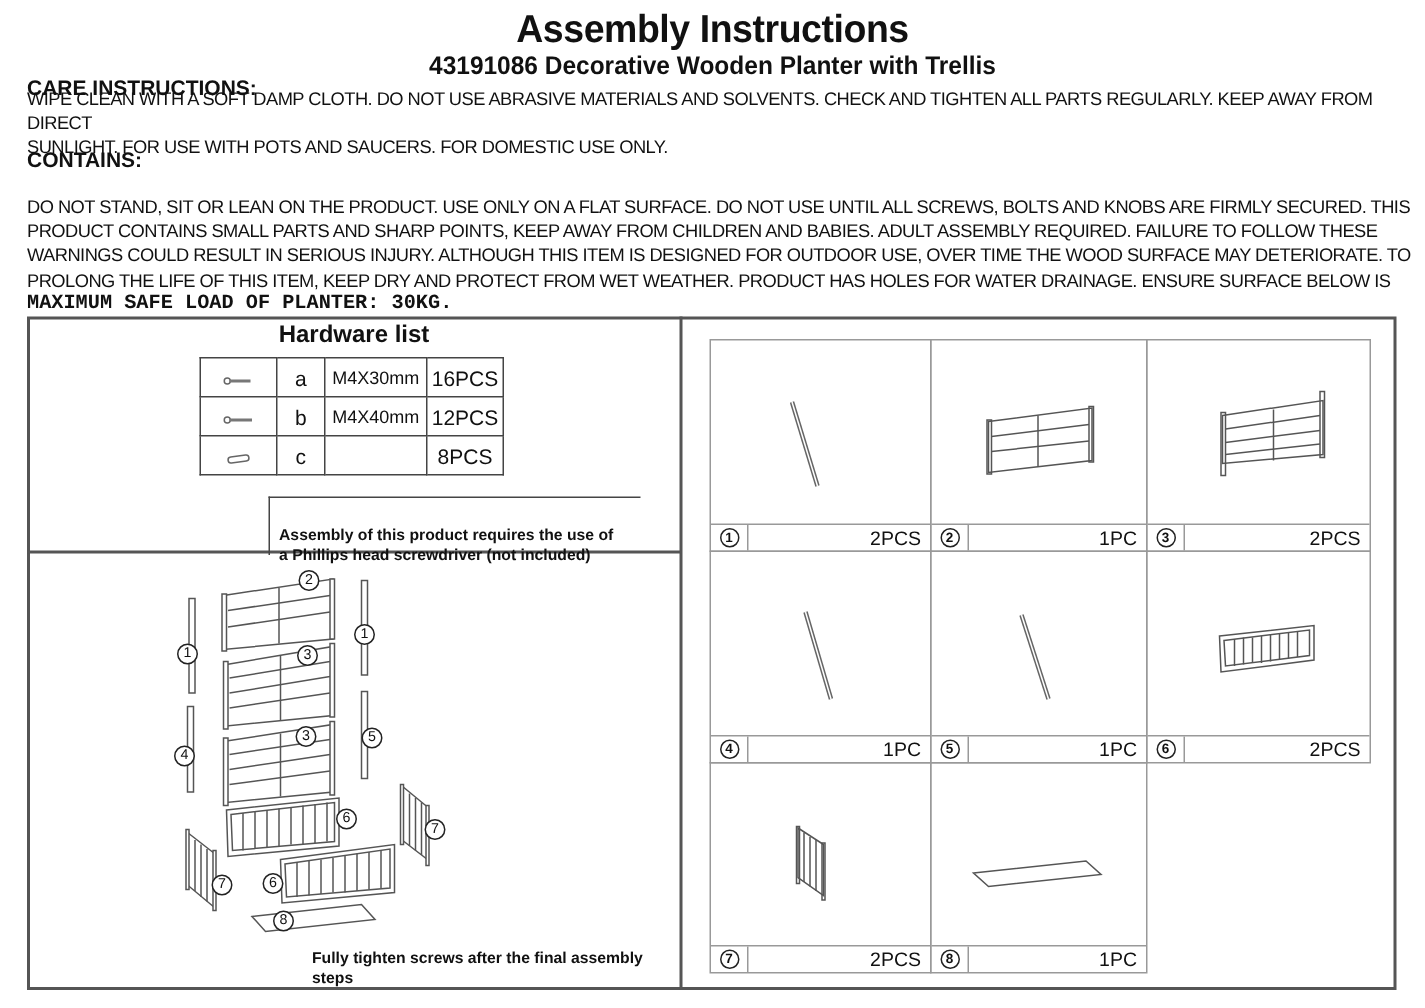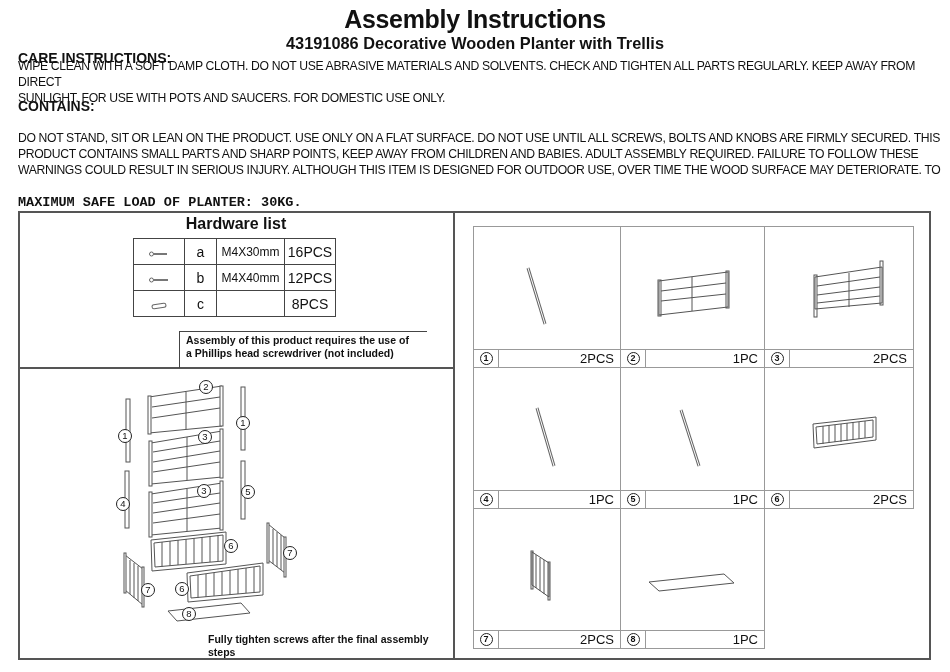--- a/index.html
+++ b/index.html
@@ -12,21 +12,21 @@
   .frame { left:18px; top:211px; width:913px; height:449px; border:2px solid #555; box-sizing:border-box; }
   .vdiv { left:453px; top:211px; width:2px; height:449px; background:#555; }
   .hdiv { left:18px; top:367px; width:436px; height:2px; background:#555; }
   .hw-title { left:18px; width:436px; top:215px; text-align:center; font-size:16px; font-weight:bold; }
   table.hw { position:absolute; left:133px; top:238px; border-collapse:collapse; }
   table.hw td { border:1px solid #444; height:25px; text-align:center; font-size:14px; padding:0; }
   table.hw td.icon { width:50px; }
   table.hw td.letter { width:31px; }
   table.hw td.size { width:67px; font-size:12px; }
   table.hw td.qty { width:50px; }
-  .note-box { left:179px; top:331px; width:248px; height:37px; border:1.5px solid #444; border-right:none; border-bottom:none; box-sizing:border-box; padding:2px 6px; font-size:10.5px; font-weight:bold; line-height:13px; }
+  .note-box { left:179px; top:331px; width:248px; height:37px; border:1.5px solid #444; border-right:none; border-bottom:none; box-sizing:border-box; padding:19px 6px; font-size:10.5px; font-weight:bold; line-height:13px; }
   .bottom-note { left:208px; top:633px; width:245px; font-size:10.5px; font-weight:bold; line-height:13px; }
   .grid { left:473px; top:226px; width:441px; height:423px; }
   .cell { position:absolute; border:1px solid #999; box-sizing:border-box; }
   .label-row { position:absolute; left:0; right:0; bottom:0; height:17px; border-top:1px solid #999; display:flex; font-size:13px; }
   .label-num { width:24px; border-right:1px solid #999; display:flex; align-items:center; justify-content:center; }
   .label-qty { flex:1; text-align:right; padding-right:6px; line-height:17px; }
   .circ { display:inline-block; width:11px; height:11px; border:1px solid #222; border-radius:50%; font-size:9px; line-height:11px; text-align:center; font-weight:bold; }
   .callout { position:absolute; width:12px; height:12px; border:1px solid #222; border-radius:50%; font-size:9.5px; line-height:12px; text-align:center; background:#fff; }
   svg { position:absolute; overflow:visible; }
 </style>
@@ -40,20 +40,21 @@
 <div class="abs para" style="top:58px;">
   <div>WIPE CLEAN WITH A SOFT DAMP CLOTH.  DO NOT USE ABRASIVE MATERIALS AND SOLVENTS. CHECK AND TIGHTEN ALL PARTS REGULARLY. KEEP AWAY FROM DIRECT</div>
   <div>SUNLIGHT. FOR USE WITH POTS AND SAUCERS. FOR DOMESTIC USE ONLY.</div>
 </div>
 
 <div class="abs section-head" style="top:98px;">CONTAINS:</div>
 <div class="abs para" style="top:130px;">
   <div>DO NOT STAND, SIT OR LEAN ON THE PRODUCT. USE ONLY ON A FLAT SURFACE. DO NOT USE UNTIL ALL SCREWS, BOLTS AND KNOBS ARE FIRMLY SECURED.  THIS</div>
   <div>PRODUCT CONTAINS SMALL PARTS AND SHARP POINTS, KEEP AWAY FROM CHILDREN AND BABIES. ADULT ASSEMBLY REQUIRED. FAILURE TO FOLLOW THESE</div>
   <div>WARNINGS COULD RESULT IN SERIOUS INJURY. ALTHOUGH THIS ITEM IS DESIGNED FOR OUTDOOR USE, OVER TIME THE WOOD SURFACE MAY DETERIORATE. TO</div>
+  <div>PROLONG THE LIFE OF THIS ITEM, KEEP DRY AND PROTECT FROM WET WEATHER. PRODUCT HAS HOLES FOR WATER DRAINAGE. ENSURE SURFACE BELOW IS</div>
 </div>
 <div class="abs section-head" style="top:195px;font-size:13.5px;font-family:Liberation Mono, monospace;">MAXIMUM SAFE LOAD OF PLANTER: 30KG.</div>
 
 <div class="abs frame"></div>
 <div class="abs vdiv"></div>
 <div class="abs hdiv"></div>
 
 <div class="abs hw-title">Hardware list</div>
 <table class="hw">
   <tbody>

